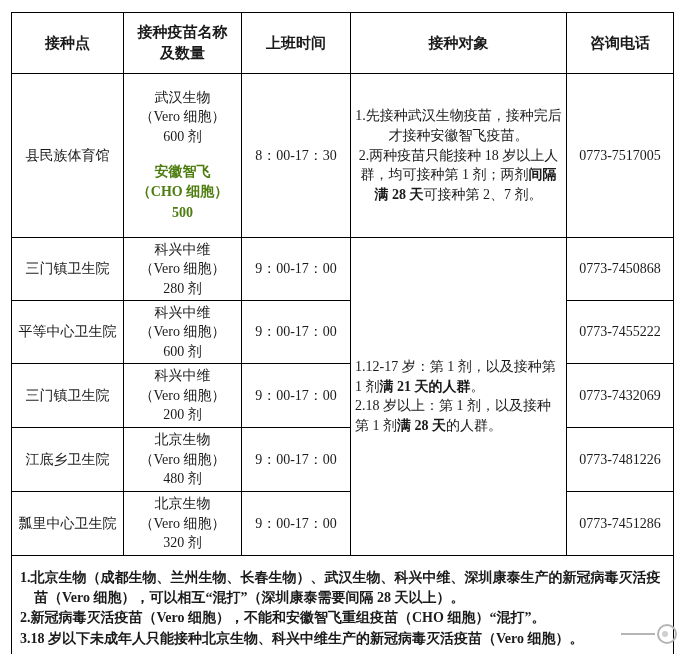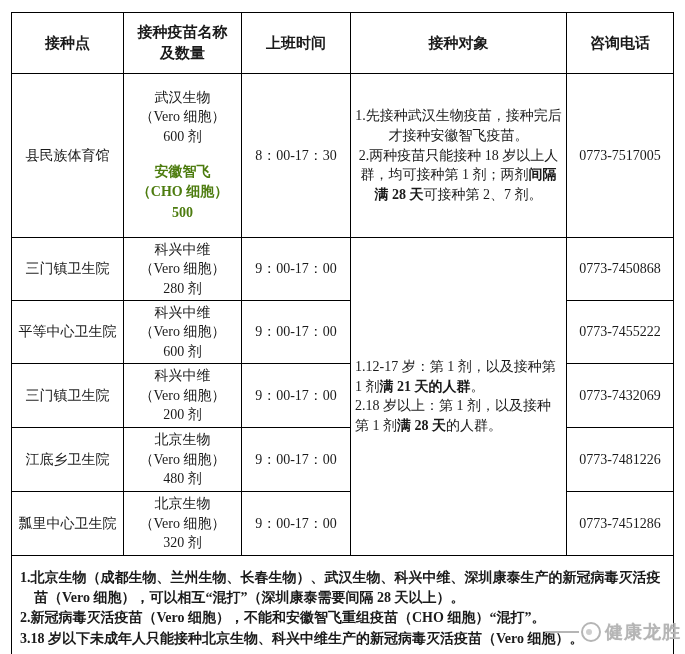--- a/index.html
+++ b/index.html
@@ -172,14 +172,13 @@
         <p class="note">2.新冠病毒灭活疫苗（Vero 细胞），不能和安徽智飞重组疫苗（CHO 细胞）“混打”。</p>
         <p class="note">3.18 岁以下未成年人只能接种北京生物、科兴中维生产的新冠病毒灭活疫苗（Vero 细胞）。</p>
       </td>
     </tr>
   </tbody>
 </table>
 
 <div class="watermark">
   <span class="wm-line"></span>
   <span class="wm-logo"></span>
-  <span>健康龙胜</span>
 </div>
 
 </body></html>

